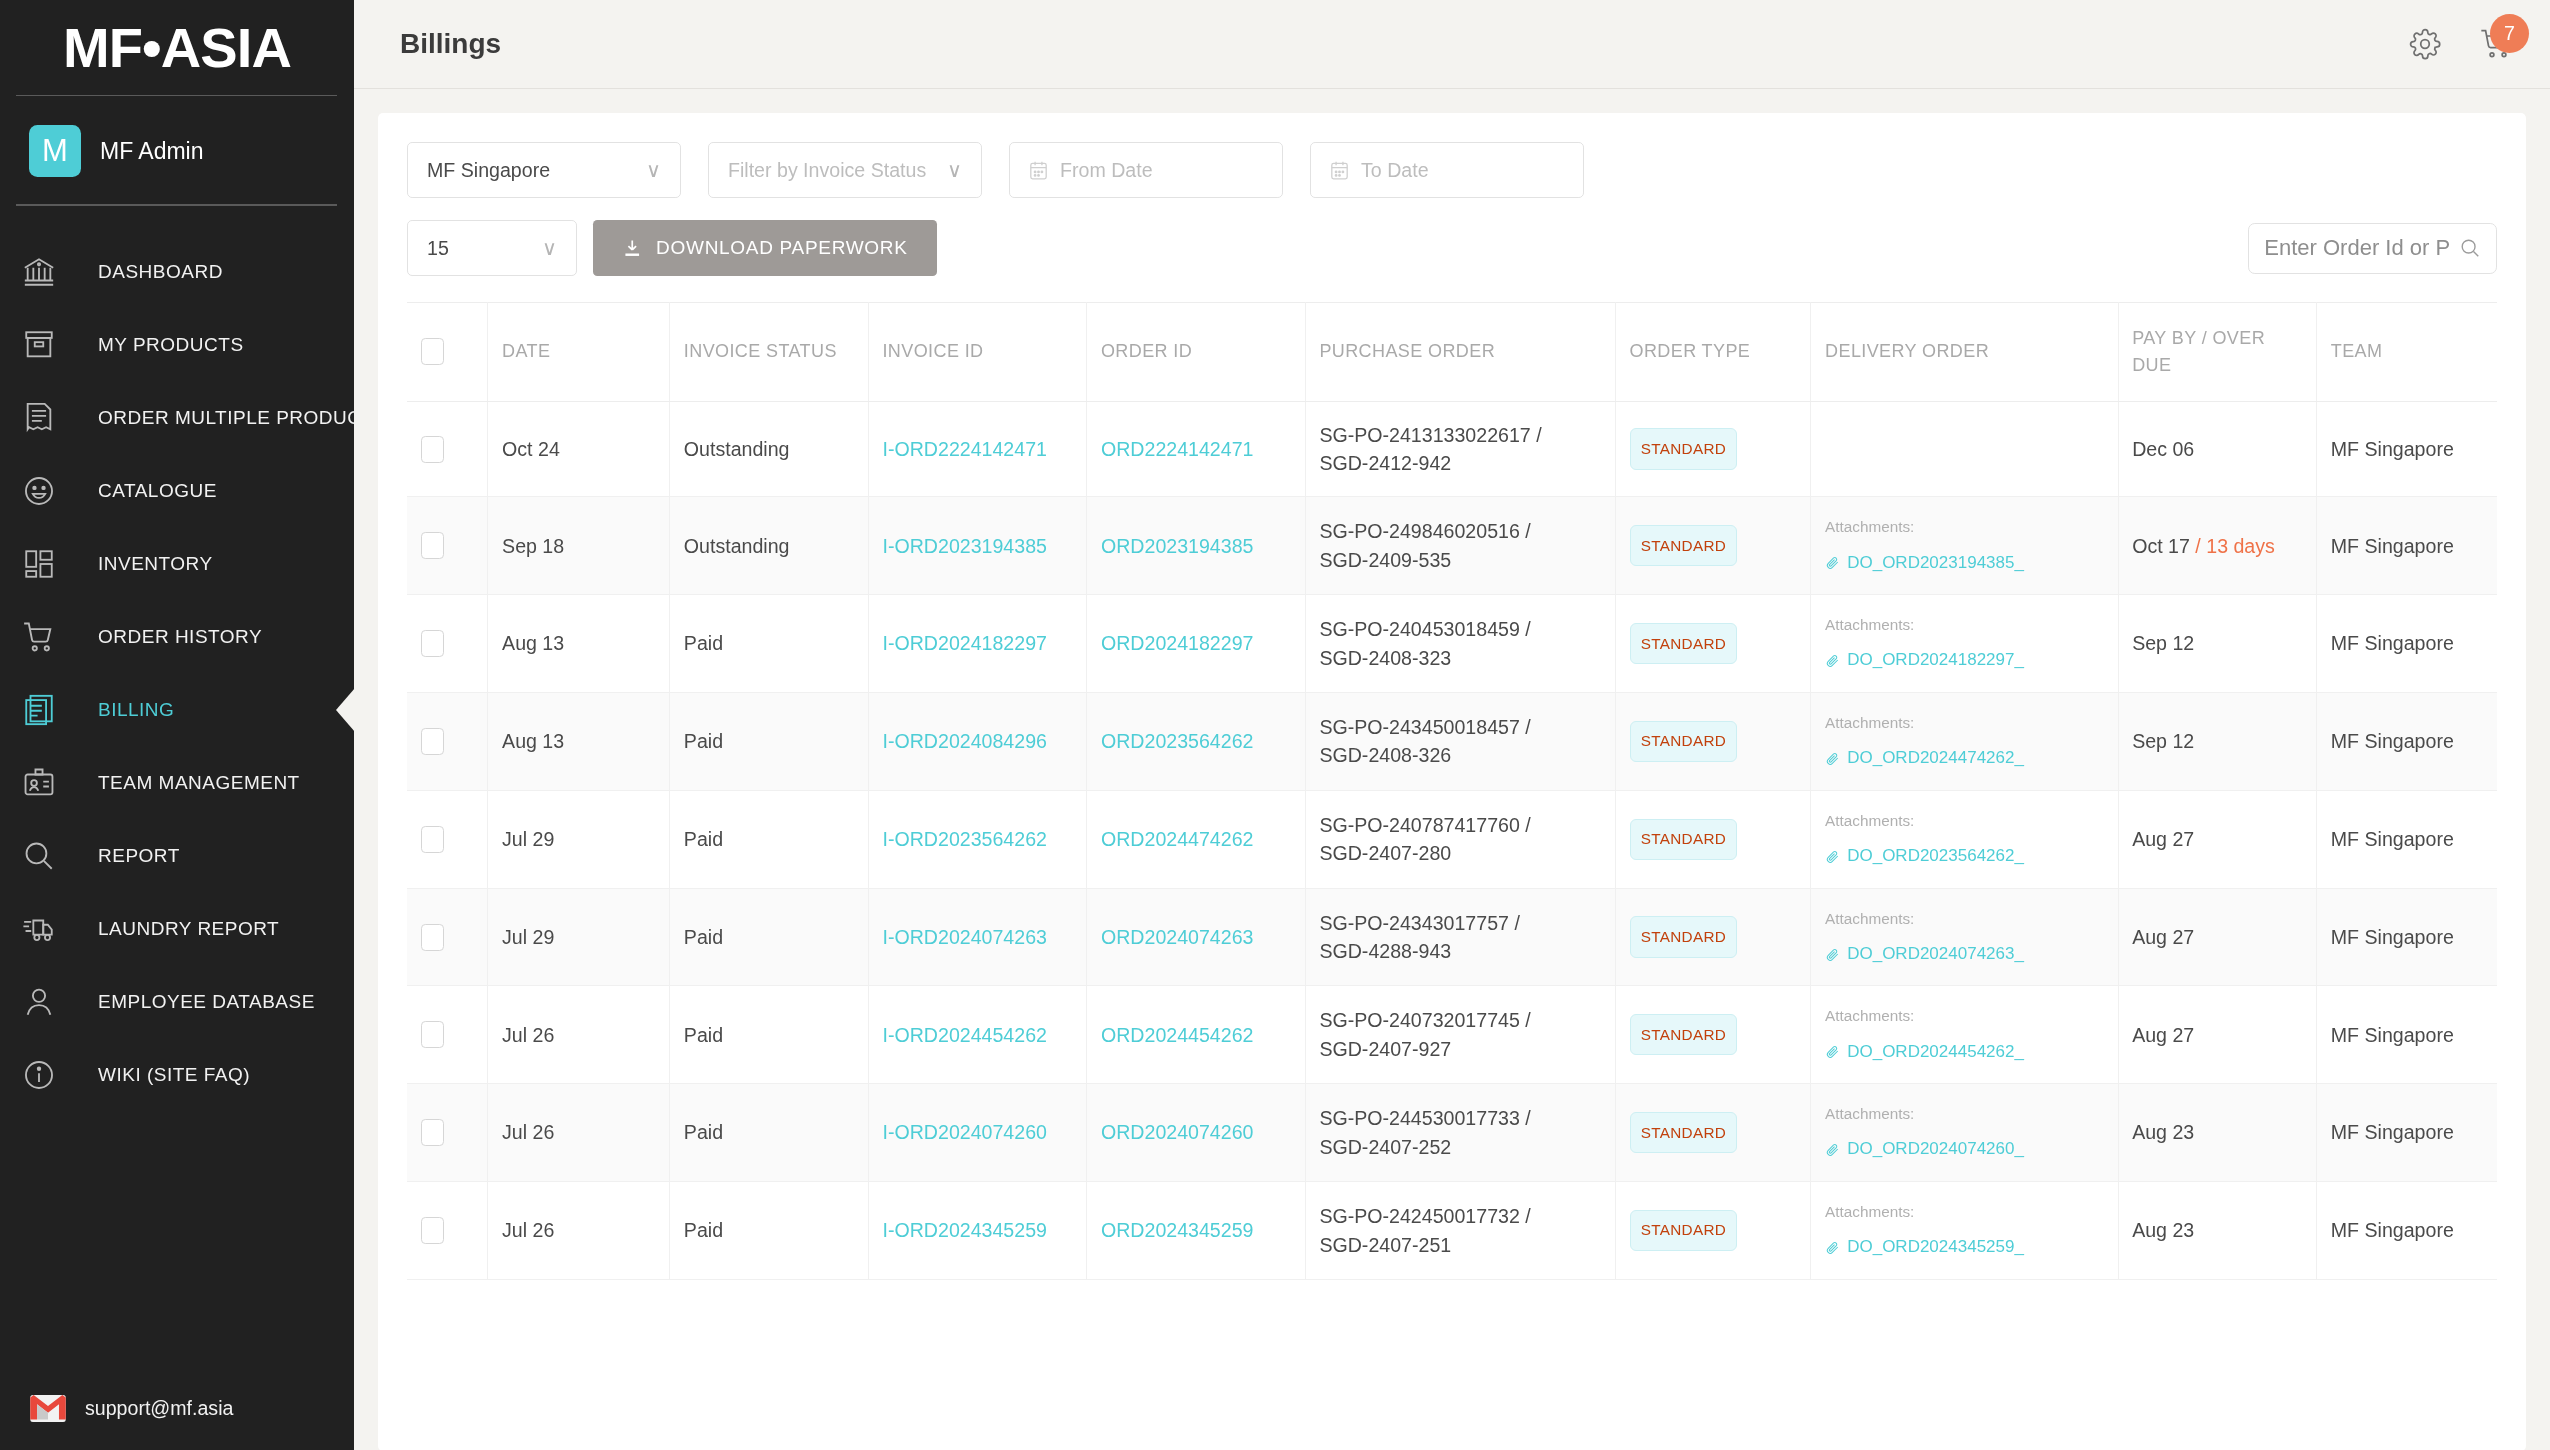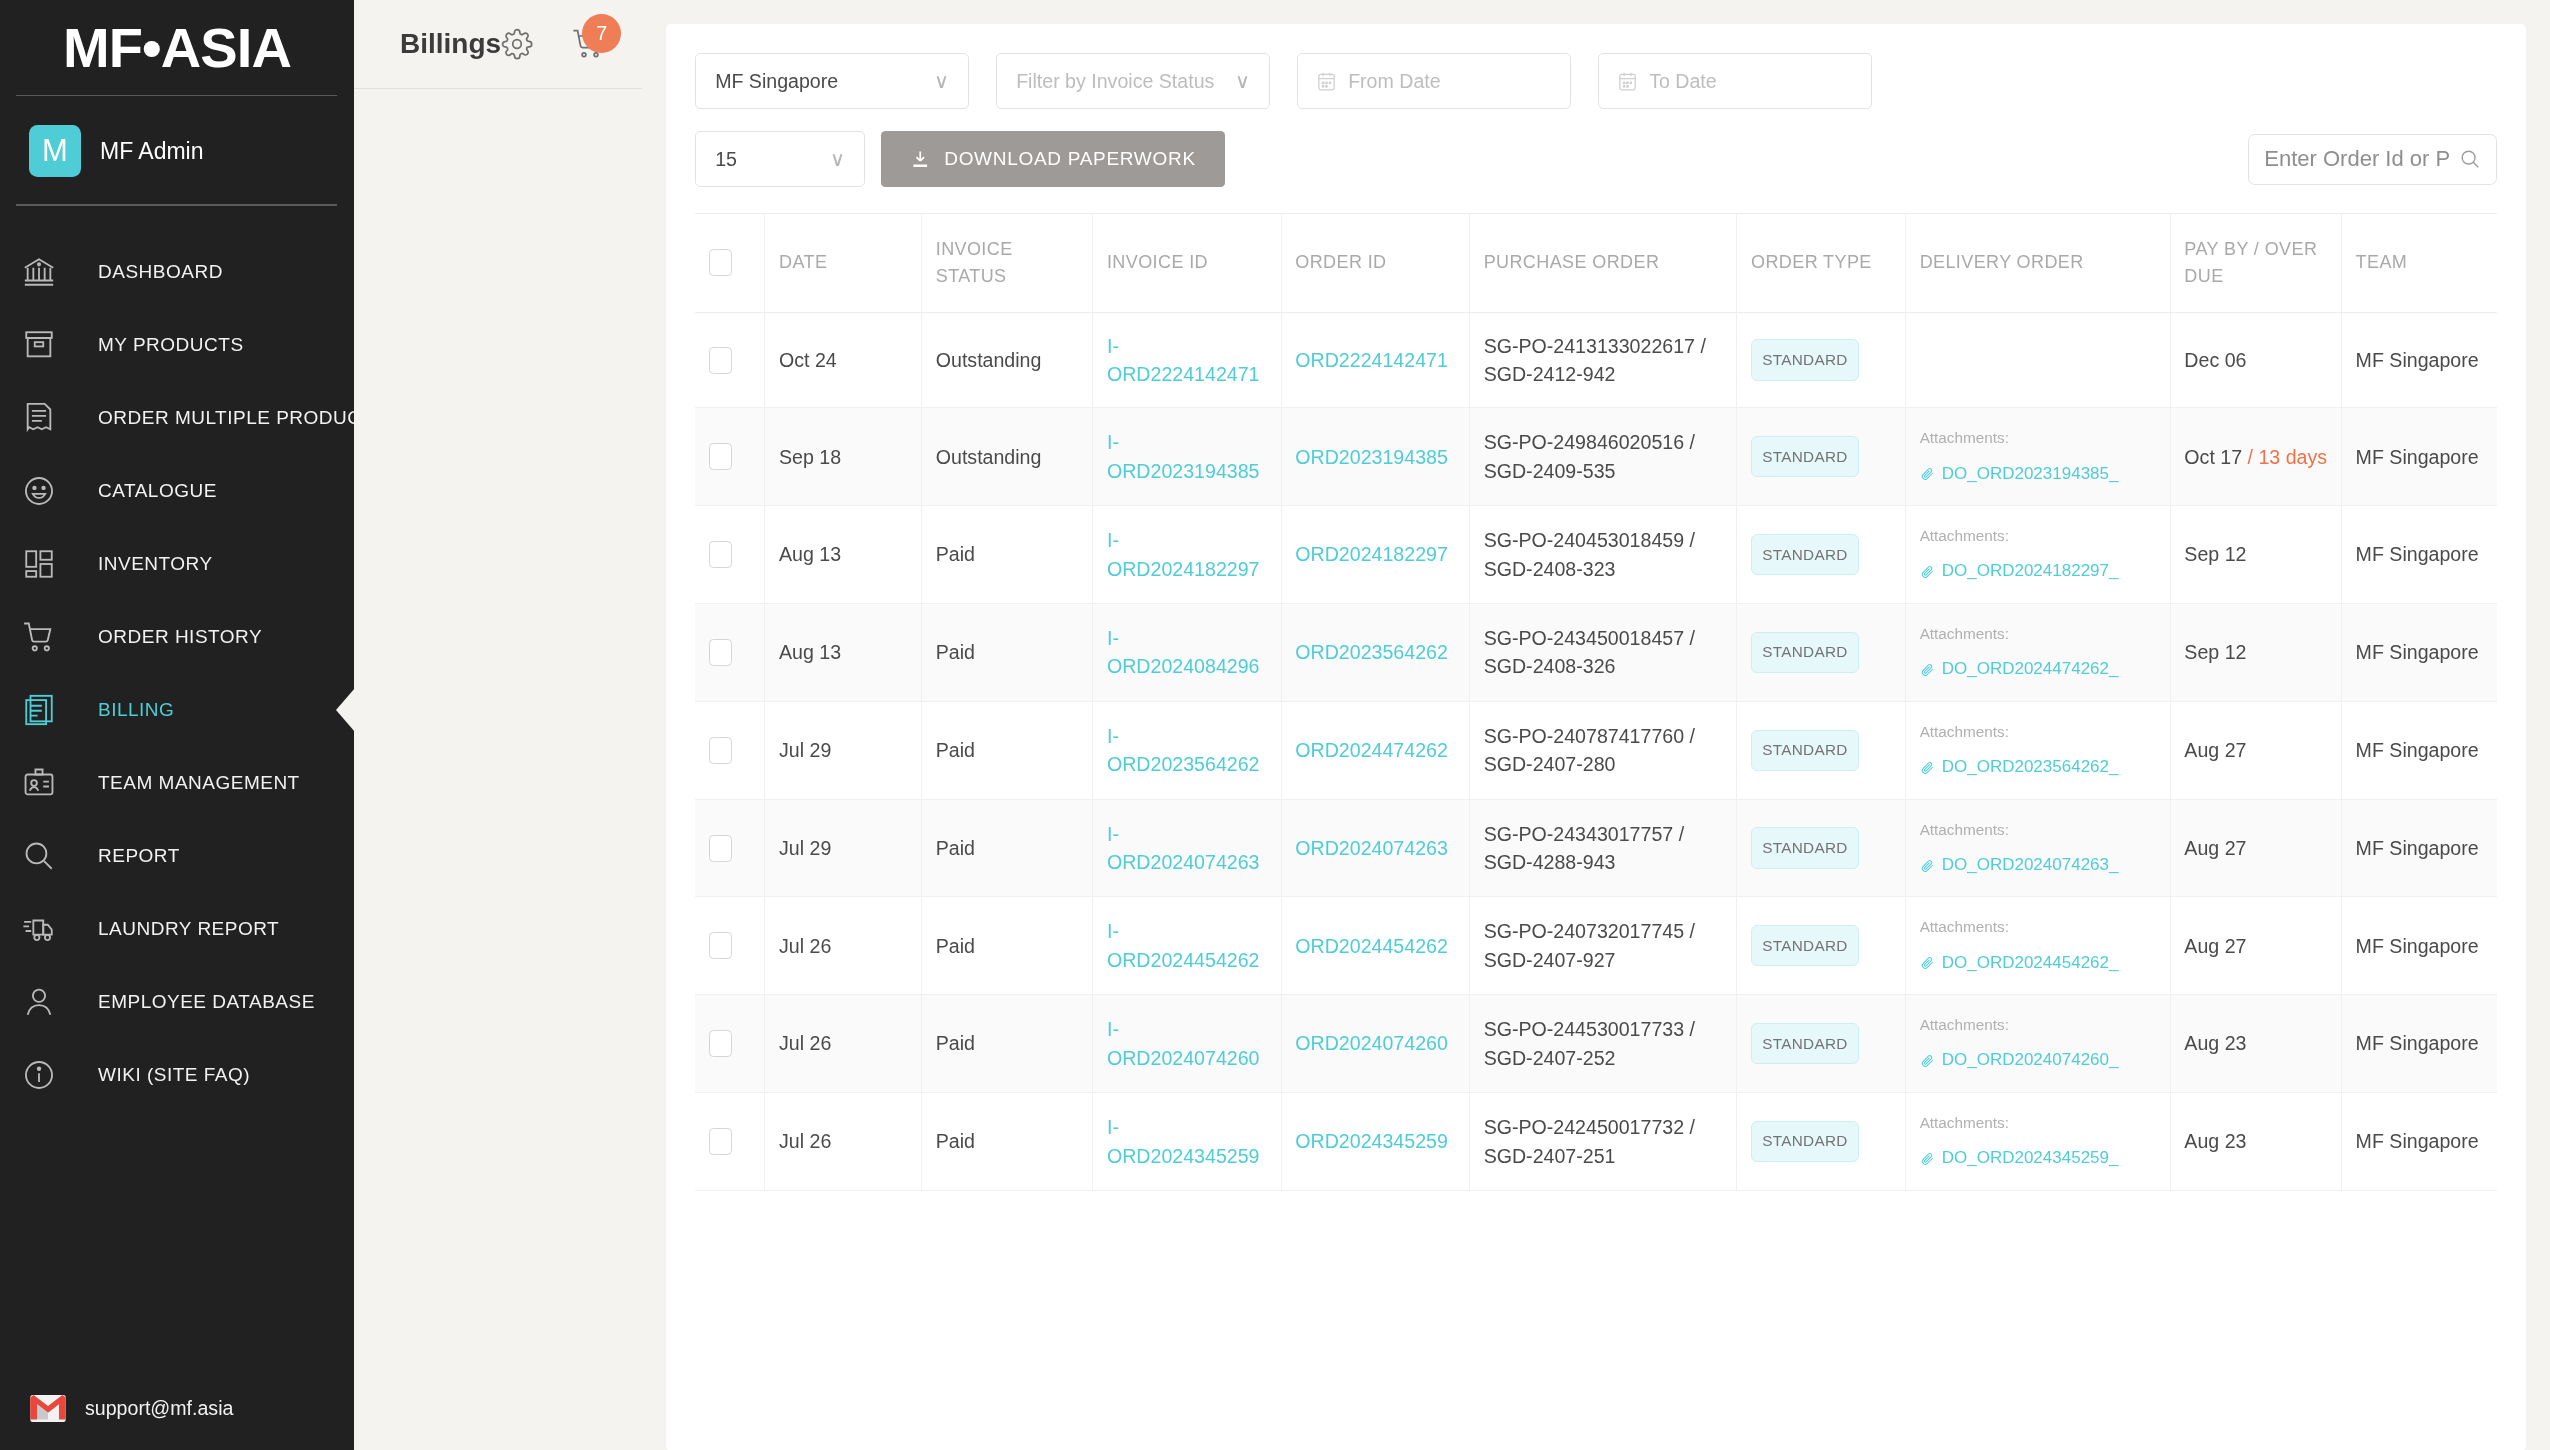--- a/index.html
+++ b/index.html
@@ -98,21 +98,21 @@
     width: 36px; height: 27px;
     flex: 0 0 36px;
     position: relative;
   }
   .footer-mail-text { color: #f2f2f2; font-size: 19.6px; }
 
   
   .main {
     flex: 1 1 auto;
     background: #f4f3f0;
-    display: flex; flex-direction: row;
+    display: flex; flex-direction: column;
     min-width: 0;
     position: relative;
   }
   .topbar {
     height: 89px; flex: 0 0 89px;
     display: flex; align-items: center;
     padding: 0 38px 0 46px;
     border-bottom: 0.9px solid #e3e1dd;
   }
   .page-title { font-size: 28px; color: #3b3b3b; }
@@ -261,21 +261,21 @@
     border: 0.9px solid #d6d6d6;
     border-radius: 4.3px;
     background: #fff;
     display: block;
     cursor: pointer;
   }
   .link { color: #4ecdd6; cursor: pointer; }
   .badge {
     display: inline-block;
     background: #e6f8fa;
-    color: #737373;
+    color: #c2410c;
     border: 0.9px solid #cdeff3;
     border-radius: 6px;
     font-size: 15.3px;
     padding: 8.5px 10.2px;
     letter-spacing: 0.3px;
   }
   .att-label { color: #b0b0b0; font-size: 15.3px; display:block; margin-bottom: 12px;}
   .att-link { color: #4ecdd6; font-size: 17px; display: flex; align-items: center; gap: 6.8px; cursor:pointer;}
   .clip { display:inline-flex; }
   .clip svg { width: 15.3px; height: 15.3px; display:block; }

